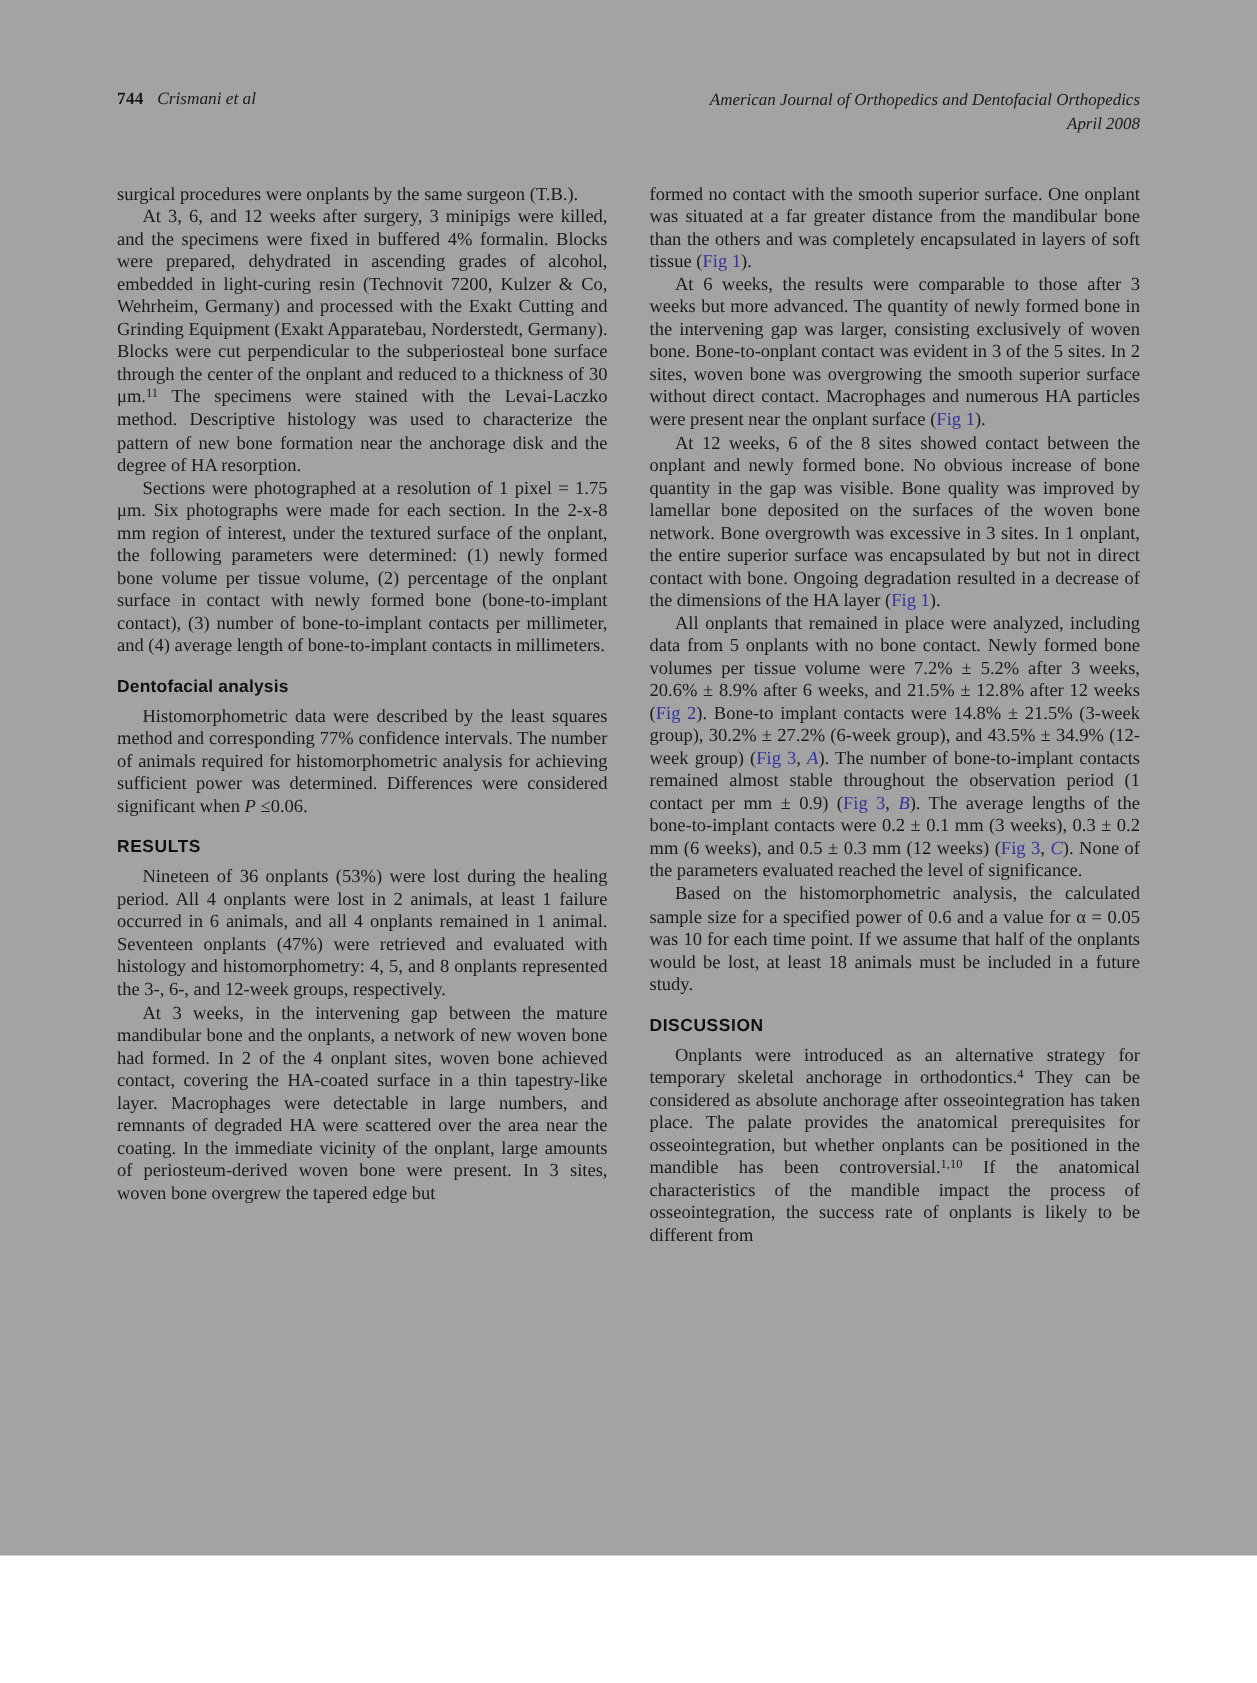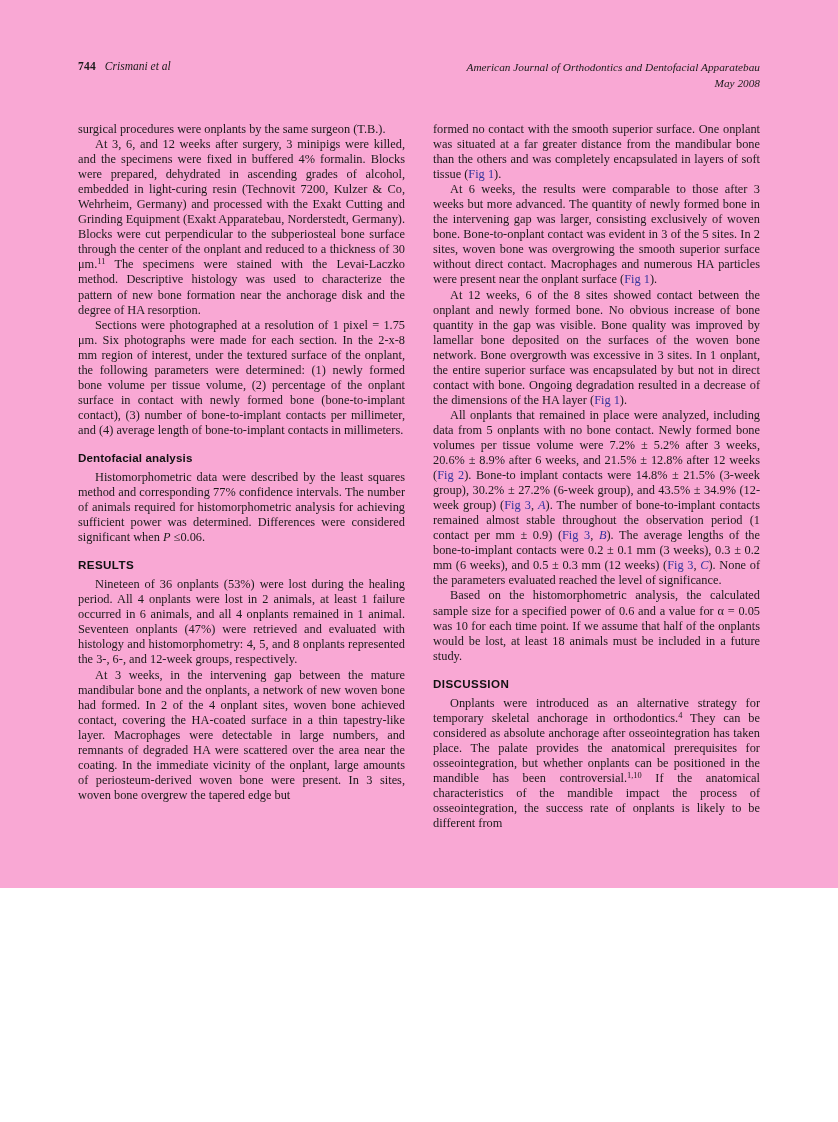--- a/index.html
+++ b/index.html
@@ -12,22 +12,22 @@
     height: 1122px;
     font-family: "Liberation Serif", "DejaVu Serif", serif;
     color: #1a1a1a;
     position: relative;
     overflow: hidden;
   }
   .page {
     position: absolute;
     left: 0; top: 0;
     width: 838px;
-    height: 888px;
-    background: #f9a8d4;
+    height: 1037px;
+    background: #a3a3a3;
   }
 
   
   .running-head {
     position: absolute;
     left: 78px;
     top: 60px;
     width: 682px;
     display: flex;
     justify-content: space-between;
@@ -103,22 +103,22 @@
 </head>
 <body>
 
 <div class="page">
 
   <div class="running-head">
     <div class="rh-left">
       <span class="rh-pageno">744</span><span class="rh-author">Crismani et al</span>
     </div>
     <div class="rh-right">
-      <div>American Journal of Orthodontics and Dentofacial Apparatebau</div>
-      <div>May 2008</div>
+      <div>American Journal of Orthopedics and Dentofacial Orthopedics</div>
+      <div>April 2008</div>
     </div>
   </div>
 
   <div class="columns">
 
     <div class="col">
 
       <p class="body">surgical procedures were onplants by the same surgeon (T.B.).</p>
 
       <p class="body indent"><span>At 3, 6, and 12 weeks after surgery, 3 minipigs were killed, and the specimens were fixed in buffered 4% formalin. Blocks were prepared, dehydrated in ascending grades of alcohol, embedded in light-curing resin (Technovit 7200, Kulzer &amp; Co, Wehrheim, Germany) and processed with the Exakt Cutting and Grinding Equipment (Exakt Apparatebau, Norderstedt, Germany). Blocks were cut perpendicular to the subperiosteal bone surface through the center of the onplant and reduced to a thickness of 30 μm.</span><sup>11</sup><span> The specimens were stained with the Levai-Laczko method. Descriptive histology was used to characterize the pattern of new bone formation near the anchorage disk and the degree of HA resorption.</span></p>

